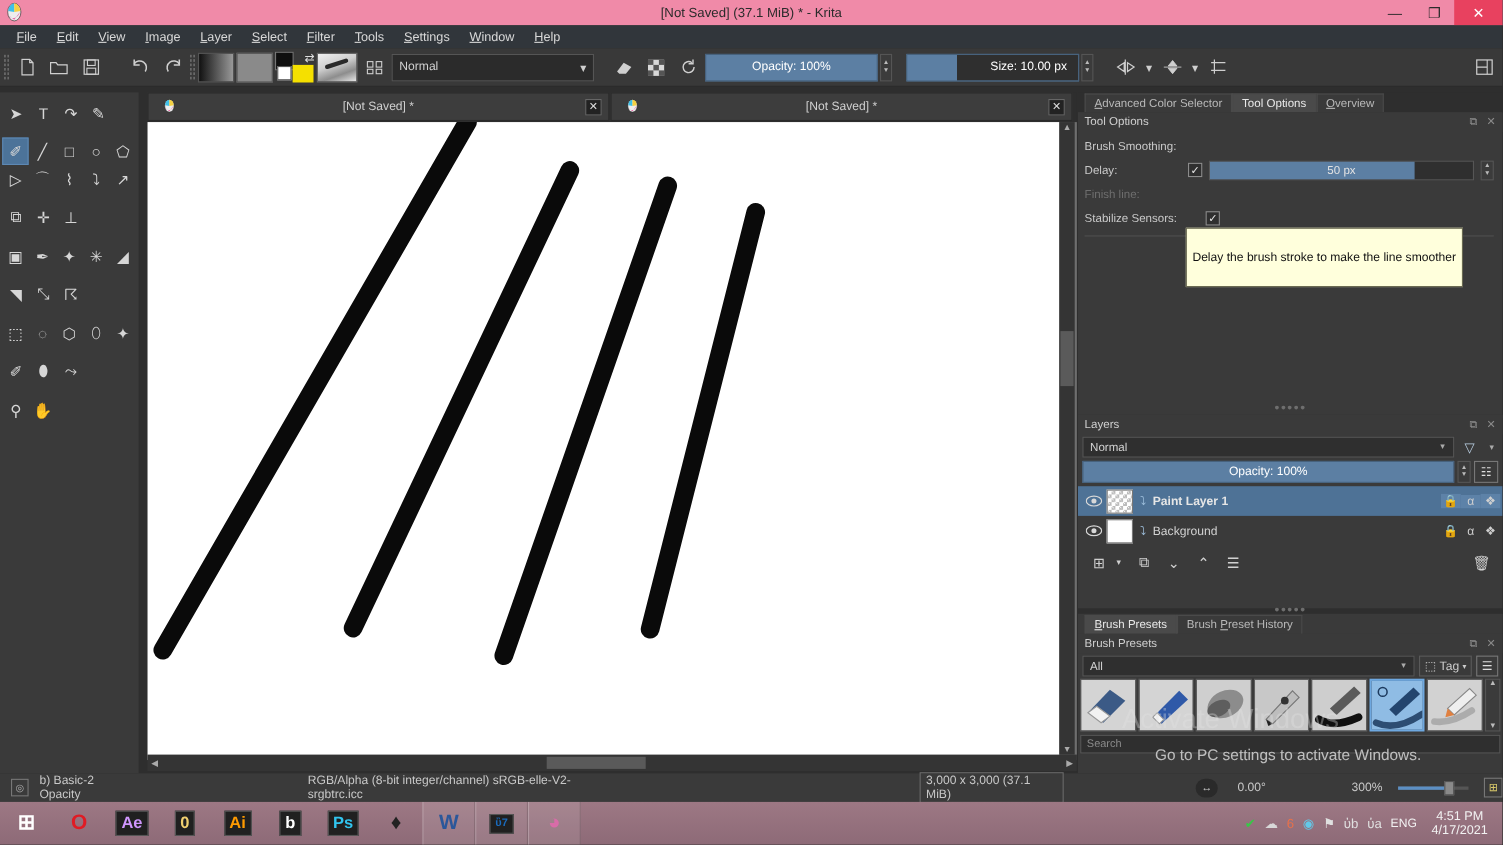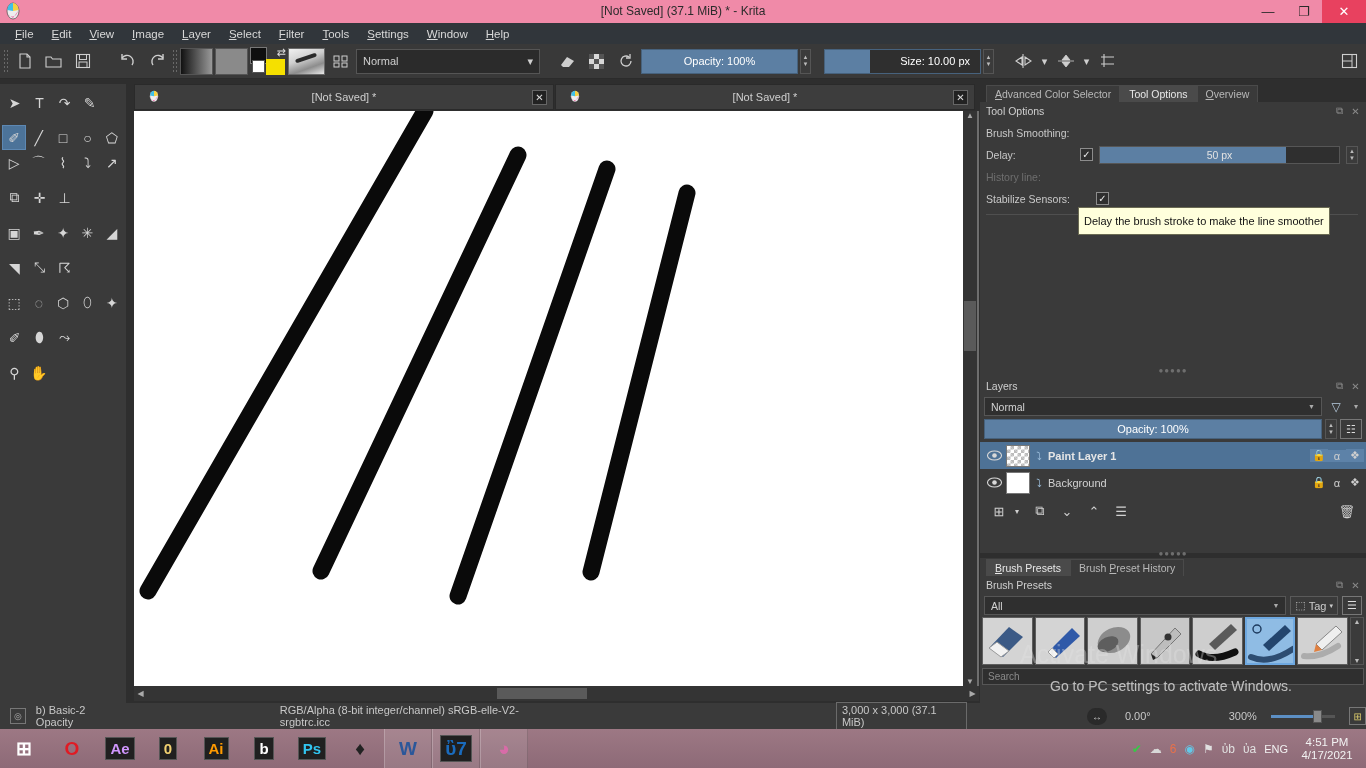--- a/index.html
+++ b/index.html
@@ -153,21 +153,21 @@
   .sliderbar .fill{ position:absolute; left:0; top:0; bottom:0; background:#5c7fa3; }
   .sliderbar .txt{ position:relative; z-index:2; }
   .spin2 { width:12px; height:18px; background:#3b3b3b; border:1px solid #565656;
     display:flex;flex-direction:column;align-items:center;justify-content:center;color:#bbb;
     font-size:6px;line-height:7px;}
   .chk { width:13px;height:13px;border:1px solid #8c8c8c; background:#2f2f2f;
     display:flex;align-items:center;justify-content:center;color:#e8e8e8;font-size:10px;}
   .chk.off{ background:#4a4a4a; border-color:#5a5a5a; }
   .tooltip {
     position:absolute; left:1078px; top:207px; background:#ffffdc; color:#111;
-    border:1px solid #6a6a52; font-size:11px; padding:7px 5px; white-space:nowrap; z-index:50;
+    border:1px solid #6a6a52; font-size:11px; padding:20px 5px; white-space:nowrap; z-index:50;
   }
   .hr { height:1px; background:#4f4f4f; margin:6px 8px 4px 6px; }
   .dots { text-align:center; color:#6e6e6e; font-size:8px; letter-spacing:1px; height:9px; }
 
   
   .layer-row { height:27px; display:flex; align-items:center; padding:0 2px; }
   .layer-row.sel { background:#4e7296; }
   .layer-row .eye { width:24px; display:flex; align-items:center; justify-content:center; }
   .layer-row .thumb { width:24px; height:22px; border:1px solid #777; background:#fff; }
   .layer-row .thumb.checker {
@@ -515,21 +515,21 @@
       <span class="sliderbar">
         <span class="fill" style="width:78%"></span>
         <span class="txt">50 px</span>
       </span>
       <span class="spin2">
           <span>▲</span>
           <span>▼</span>
         </span>
     </div>
     <div class="row">
-      <span class="lab dim">History line:</span>
+      <span class="lab dim">Finish line:</span>
     </div>
     <div class="row">
       <span class="lab" style="width:104px">Stabilize Sensors:</span>
       <span class="chk">✓</span>
     </div>
     <div class="hr"></div>
   </div>
   <div class="tooltip">Delay the brush stroke to make the line smoother</div>
   <div class="dots" style="position:absolute;left:980px;top:366px;width:386px">●●●●●</div>
 
@@ -712,21 +712,21 @@
       <div class="tbk-item">
         <span style="font-size: 15px; font-weight: bold; color: rgb(49, 197, 240); line-height: 1; background: rgb(32, 32, 32); padding: 3px 4px; border: 1px solid rgb(85, 85, 85);">Ps</span>
       </div>
       <div class="tbk-item">
         <span style="font-size: 19px; font-weight: bold; color: rgb(34, 34, 34); line-height: 1;">♦</span>
       </div>
       <div class="tbk-item boxed">
         <span style="font-size: 19px; font-weight: bold; color: rgb(43, 87, 154); line-height: 1;">W</span>
       </div>
       <div class="tbk-item boxed">
-        <span style="font-size: 19px; font-weight: bold; color: rgb(26, 107, 189); line-height: 1; background: rgb(32, 32, 32); padding: 3px 4px; border: 1px solid rgb(85, 85, 85);">ὒ7</span>
+        <span style="font-size: 10px; font-weight: bold; color: rgb(26, 107, 189); line-height: 1; background: rgb(32, 32, 32); padding: 3px 4px; border: 1px solid rgb(85, 85, 85);">ὒ7</span>
       </div>
       <div class="tbk-item boxed">
         <span style="font-size: 19px; font-weight: bold; color: rgb(216, 108, 168); line-height: 1;">◕</span>
       </div>
     <div class="tray">
       <span style="color:#36c946;font-size:12px">✔</span>
       <span style="color:#d8d8d8;font-size:12px">☁</span>
       <span style="color:#e8714a;font-size:12px">὏6</span>
       <span style="color:#63c8e8;font-size:12px">◉</span>
       <span style="color:#e0e0e0;font-size:12px">⚑</span>

